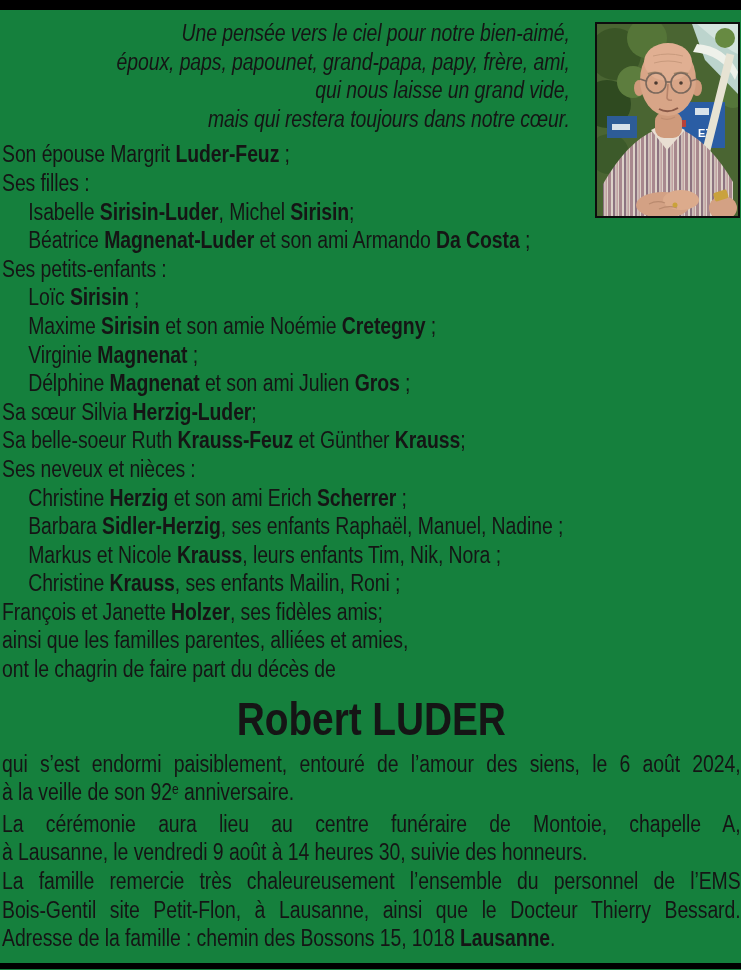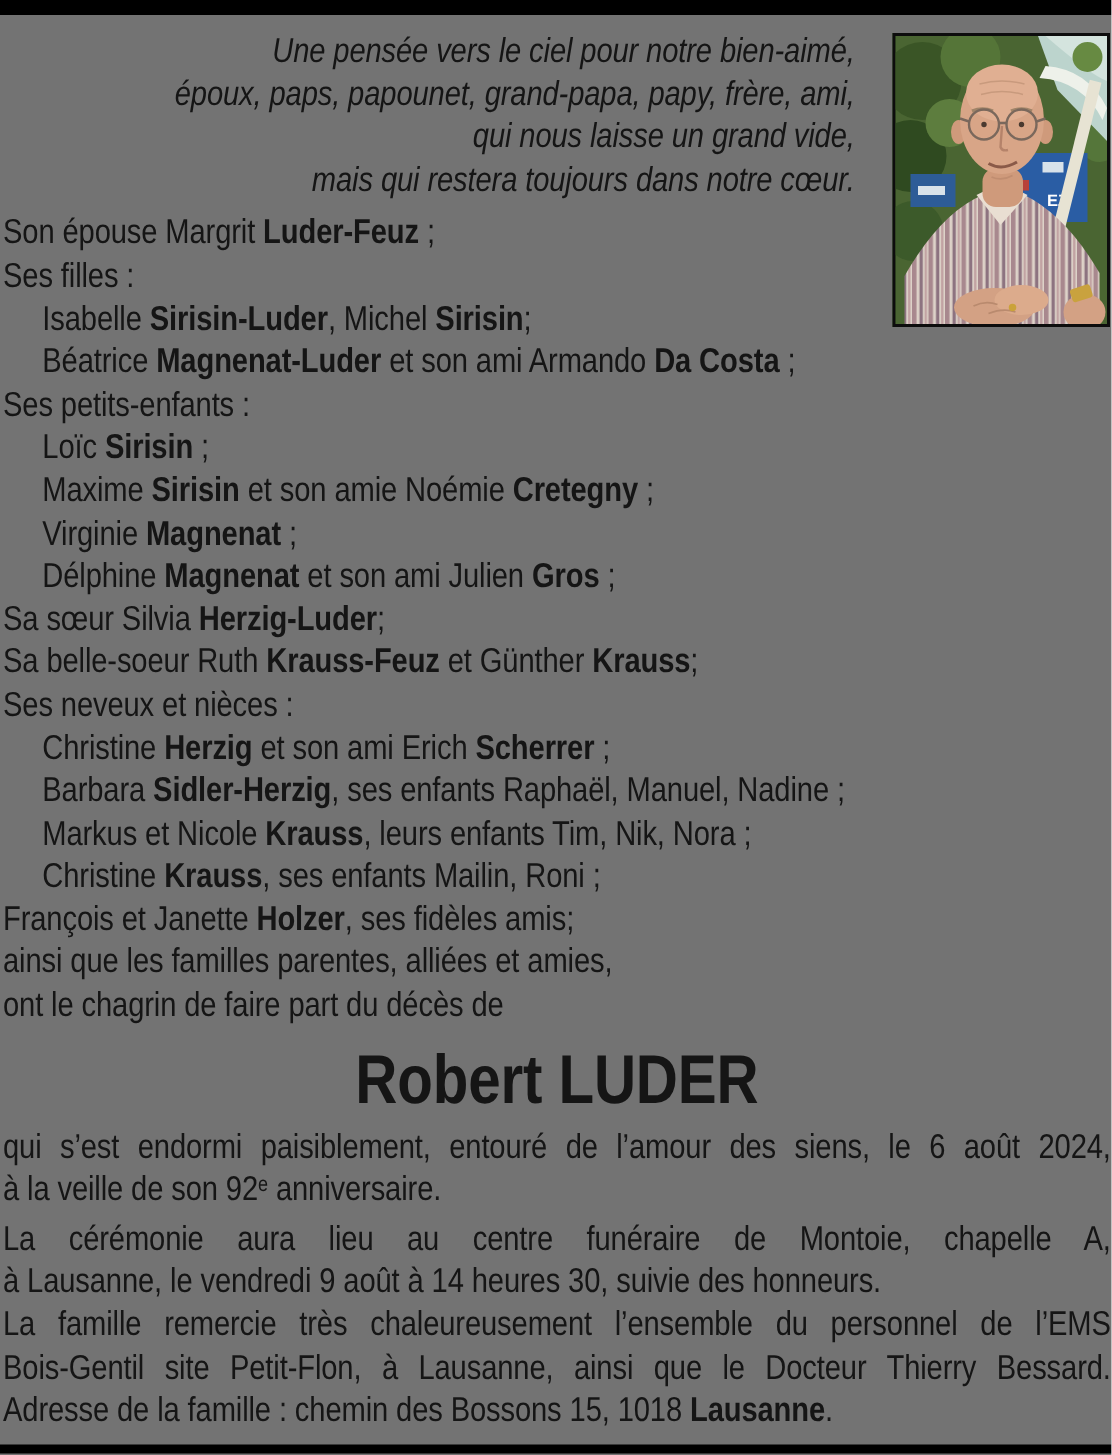--- a/index.html
+++ b/index.html
@@ -1,18 +1,18 @@
 <!DOCTYPE html>
 <html><head>
 <meta charset="utf-8">
 <style>
   html, body { margin:0; padding:0; background:#ffffff; }
   .sheet {
     position:relative; width:741px; height:970px; overflow:hidden;
-    background:#737373; color:#151515;
+    background:#15803d; color:#151515;
     font-family:"Liberation Sans", sans-serif;
   }
   .rule { position:absolute; left:0; width:741px; background:#000000; }
   .rule-top { top:0; height:10px; }
   .rule-bottom { top:963px; height:6px; }
 
   
   .content {
     position:absolute; left:2px; top:19px; width:874px;
     transform:scaleX(0.845); transform-origin:0 0;

